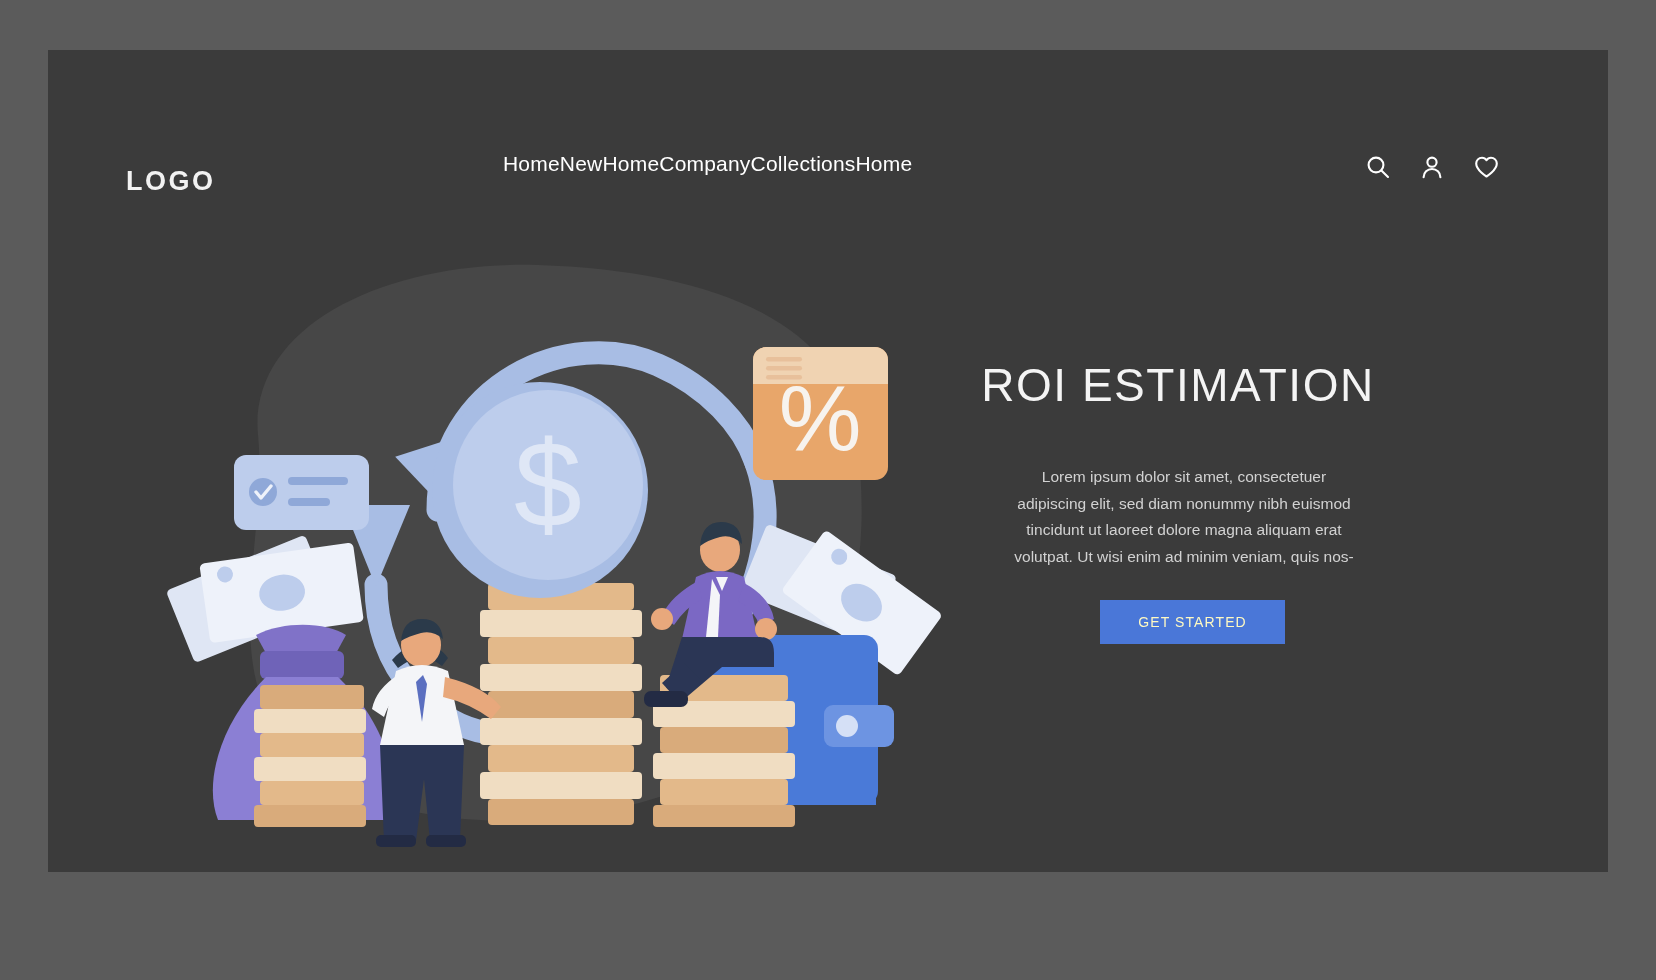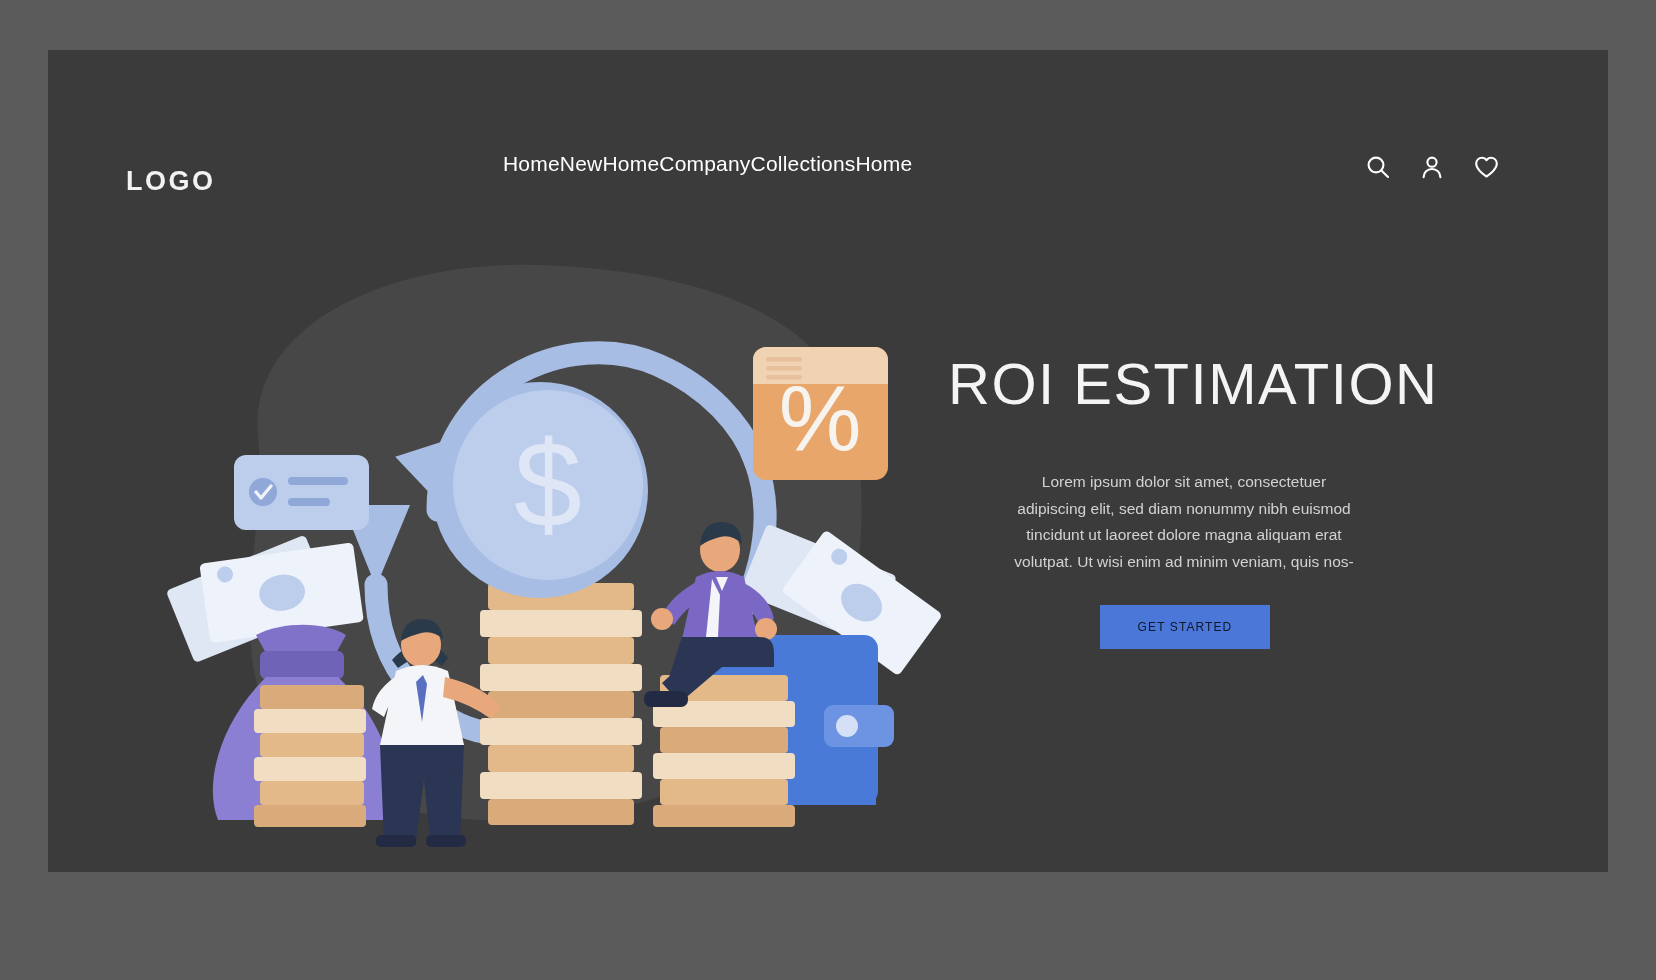--- a/index.html
+++ b/index.html
@@ -41,43 +41,43 @@
     display:flex; align-items:center; gap:28px;
   }
   .icons svg{display:block;}
 
   
   .right{
     position:absolute; left:900px; top:300px;
     width:460px;
   }
   .headline{
-    font-size:58px; font-weight:400;
+    font-size:46px; font-weight:400;
     letter-spacing:1.5px;
     color:#f4f4f4;
     text-align:center;
-    margin:0 0 52px 0;
+    margin:8px 0 52px 0;
     white-space:nowrap;
   }
   .para{
     font-size:15.5px; line-height:26.5px;
     color:#d2d2d2;
     text-align:center;
     margin:4px;
     width:352px;
     margin-left:60px;
   }
   .cta{
     display:block;
     margin:30px auto 0 152px;
-    width:170px;height:44px;
+    width:185px;height:44px;
     border:none;
     background:#4a77d8;
-    color:#0f172a;
-    font-size:12px;
+    color:#fef9c3;
+    font-size:14px;
     letter-spacing:1.1px;
     font-family:"Liberation Sans", sans-serif;
     cursor:pointer;
   }
 
   
   .illus{
     position:absolute; left:90px; top:155px;
     width:820px; height:650px;
   }

